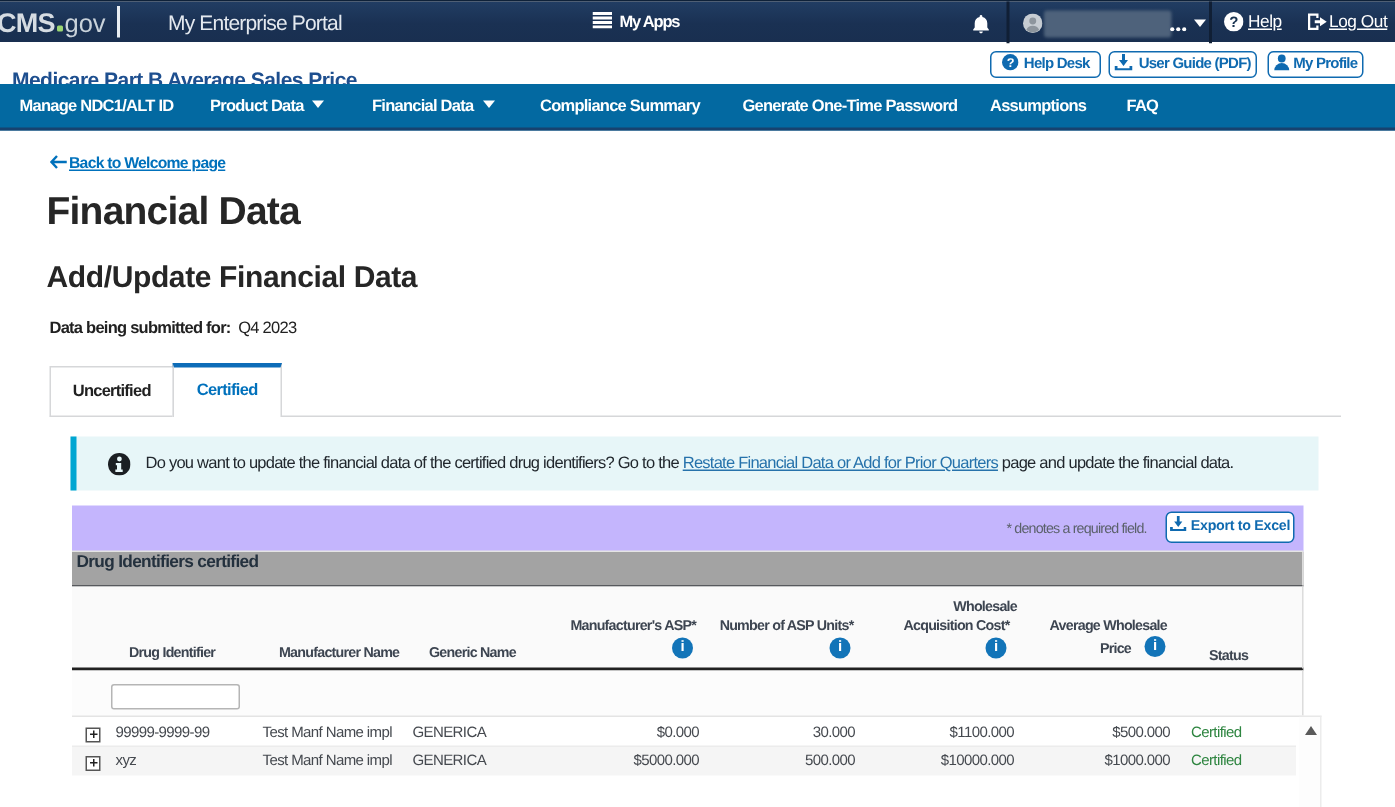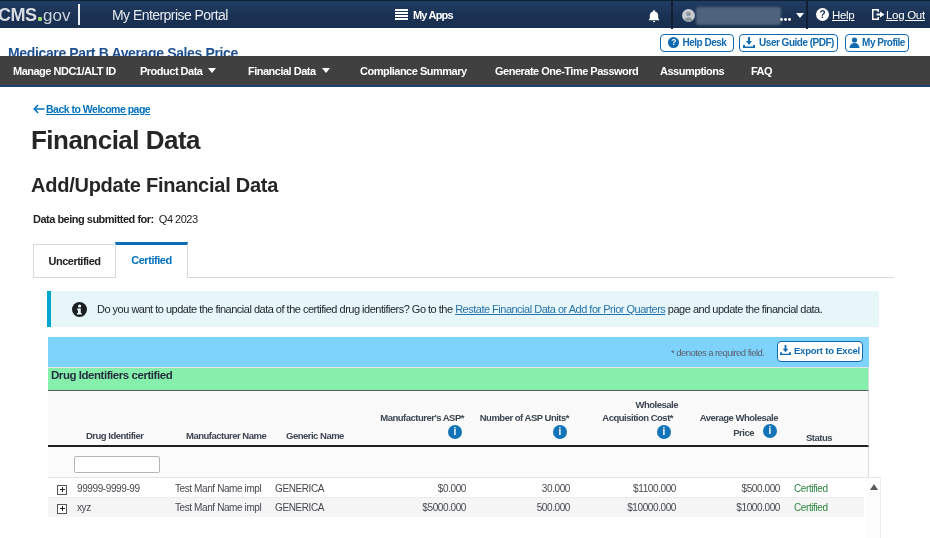--- a/index.html
+++ b/index.html
@@ -21,21 +21,21 @@
   #hdr1 .blob { position:absolute; left:696px; top:6px; width:85px; height:18px; background:#4e627b; border-radius:2px; filter:blur(1.2px); }
   #hdr1 .hlink { position:absolute; top:0; height:28px; line-height:29px; color:#fff; font-size:11.5px; letter-spacing:-0.3px; text-decoration:underline; font-weight:normal; }
 
   
   #hdr2 { position:absolute; left:0; top:29px; width:930px; height:27px; background:#fff; }
   #hdr2 .title { position:absolute; left:8px; top:5px; font-size:14px; font-weight:bold; color:#1e4f8f; letter-spacing:-0.36px;margin-top:11px; }
   .hbtn { position:absolute; top:5px; height:18px; border:1.5px solid #0f6ab0; border-radius:4px; background:#fff;
           color:#0f6ab0; font-weight:bold; font-size:10px; letter-spacing:-0.5px; line-height:15px; text-align:center; white-space:nowrap; }
 
   
-  #nav { position:absolute; left:0; top:56px; width:930px; height:31px; background:#404040; border-bottom:2px solid #17426f; }
+  #nav { position:absolute; left:0; top:56px; width:930px; height:31px; background:#0369a1; border-bottom:2px solid #17426f; }
   #nav .item { position:absolute; top:0; height:29px; line-height:31px; color:#fff; font-weight:bold; font-size:11px; letter-spacing:-0.5px; white-space:nowrap; }
   .caret { display:inline-block; width:0; height:0; border-left:4.5px solid transparent; border-right:4.5px solid transparent; border-top:5px solid #fff; margin-left:6px; vertical-align:2px; }
 
   
   #back { position:absolute; left:33px; top:103px; font-size:10.5px; letter-spacing:-0.5px; font-weight:bold; color:#0071bc; }
   #back .txt { text-decoration:underline; }
   h1 { position:absolute; left:31px; top:125px; font-size:26px; font-weight:bold; color:#262626; letter-spacing:-0.52px; }
   h2 { position:absolute; left:31px; top:174px; font-size:20px; font-weight:bold; color:#262626; letter-spacing:-0.25px; }
   #subfor { position:absolute; left:33px; top:213px; font-size:11px; letter-spacing:-0.5px; color:#212121; }
 
@@ -48,25 +48,25 @@
           text-align:center; line-height:31px; font-size:11px; letter-spacing:-0.45px; font-weight:bold; color:#0071bc; }
 
   
   #alert { position:absolute; left:47px; top:291px; width:832px; height:36px; background:#e7f6f8; border-left:4px solid #00a6d2; }
   #alert .ic { position:absolute; left:21px; top:11px; width:15px; height:15px; }
   #alert .txt { position:absolute; left:46px; top:12px; font-size:11px; letter-spacing:-0.5px; color:#21272d; white-space:nowrap; }
   #alert a { color:#2672ab; text-decoration:underline; }
 
   
   #gridwrap { position:absolute; left:48px; top:337px; width:833px; height:201px; background:#fff; }
-  #toolbar { position:absolute; left:0; top:0; width:821px; height:31px; background:#7dd3fc; border-bottom:1px solid #e4e4e4;text-decoration:underline; }
+  #toolbar { position:absolute; left:0; top:0; width:821px; height:31px; background:#c4b5fd; border-bottom:1px solid #e4e4e4;text-decoration:underline; }
   #toolbar .req { position:absolute; left:623px; top:10px; font-size:9.5px; letter-spacing:-0.55px; color:#5b616b; }
   #xlbtn { position:absolute; left:729px; top:4px; width:86px; height:21px; border:1.5px solid #0f6ab0; border-radius:4px; background:#fff;
            color:#0f6ab0; font-weight:bold; font-size:9.5px; letter-spacing:-0.2px; line-height:18.5px; text-align:center; white-space:nowrap; }
-  #grouphdr { position:absolute; left:0; top:31px; width:821px; height:22.5px; background:#86efac; border-bottom:1.3px solid #57595d; border-right:1px solid #dcdcdc; }
+  #grouphdr { position:absolute; left:0; top:31px; width:821px; height:22.5px; background:#a3a3a3; border-bottom:1.3px solid #57595d; border-right:1px solid #dcdcdc; }
   #grouphdr .t { position:absolute; left:3px; top:1px; font-size:11.5px; letter-spacing:-0.45px; font-weight:bold; color:#24313e; }
   #colhdr { position:absolute; left:0; top:53.5px; width:821px; height:56.5px; background:#fafafa; border-bottom:2px solid #212121; border-right:1px solid #dcdcdc; }
   .ch { position:absolute; font-size:9.5px; letter-spacing:-0.5px; font-weight:bold; color:#3d4551; white-space:nowrap;padding-left:11px; }
   .infoi { position:absolute; width:14px; height:14px; border-radius:50%; background:#1274b8; color:#fff; font-size:10px; font-weight:bold;
            text-align:center; line-height:14px; }
   #filterrow { position:absolute; left:0; top:110px; width:821px; height:31px; background:#fcfcfc; border-bottom:1px solid #e4e4e4; border-right:1px solid #dcdcdc;}
   #filterrow input { position:absolute; left:26px; top:9px; width:86px; height:17px; border:1px solid #b5b5b5; border-radius:2px; background:#fff; }
   .row { position:absolute; left:0; width:816px; height:19px; font-size:10px; letter-spacing:-0.4px; color:#45494f; }
   .row.alt { background:#f5f5f5; }
   .cell { position:absolute; top:0; line-height:19px; white-space:nowrap; }

